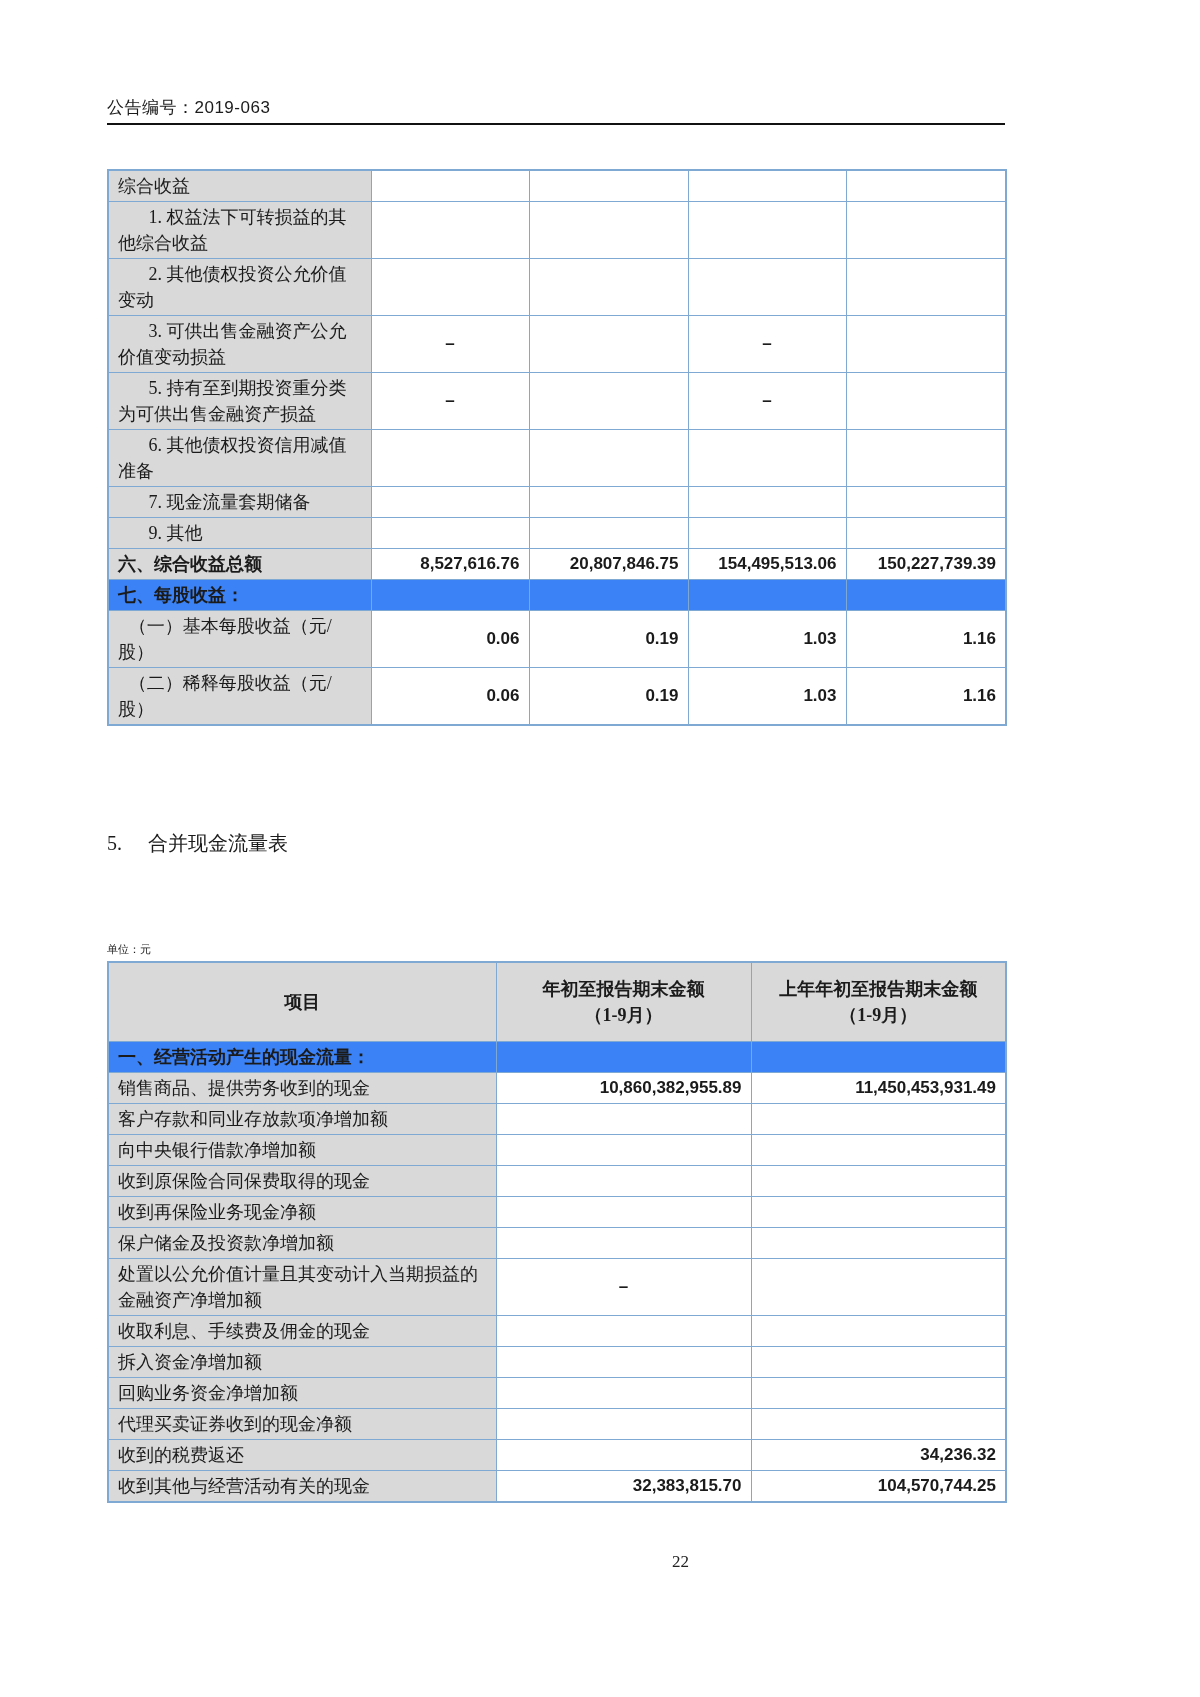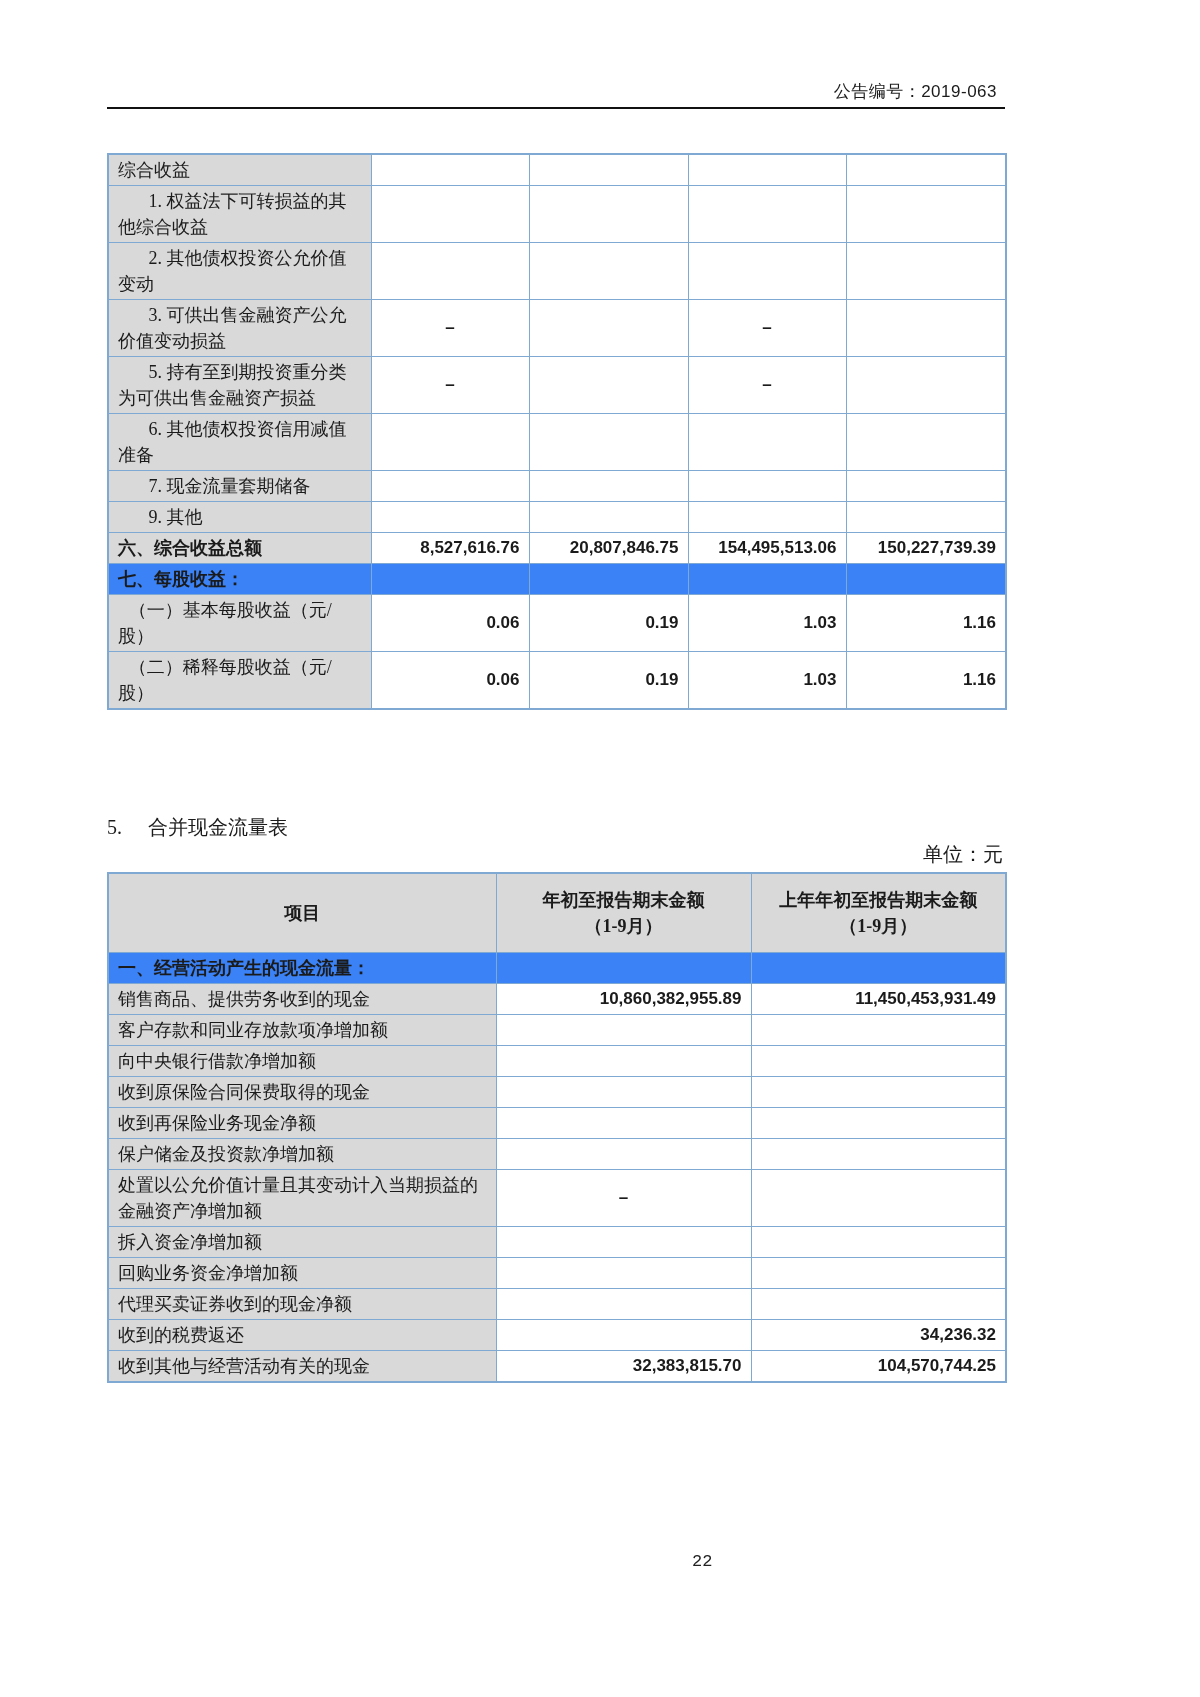--- a/index.html
+++ b/index.html
@@ -12,21 +12,22 @@
     font-family: "Liberation Serif", "DejaVu Serif", serif;
     color: #1b1b1b;
     overflow: hidden;
   }
   .content { margin-left: 107px; width: 898px; }
 
   .page-header {
     padding-top: 80px;
     padding-bottom: 4px;
     border-bottom: 2px solid #111111;
-    text-align: right;
+    text-align: left;
+    margin-top: 16px;
   }
   .header-no {
     font-size: 17px;
     letter-spacing: 0.5px;
     padding-right: 8px;
     font-family: "Liberation Sans", "DejaVu Sans", sans-serif;
   }
 
   table.doc-table {
     border-collapse: collapse;
@@ -65,41 +66,42 @@
   td.bold, th { font-weight: 700; }
 
   .section-heading {
     margin-top: 104px;
     font-size: 20px;
     font-weight: 400;
   }
   .section-heading .section-title { margin-left: 26px; }
 
   .unit-label {
+    margin-top: 85px;
     margin-bottom: 4px;
-    text-align: right;
-    font-size: 20px;
+    text-align: left;
+    font-size: 11px;
     padding-right: 2px;
   }
 
   .cashflow-table thead th {
     background: #d9d9d9;
     font-size: 18px;
     line-height: 26px;
     text-align: center;
     padding: 13px 4px;
   }
   .cashflow-table thead th .h-line { display: block; }
 
   .page-number {
     position: absolute;
-    left: 692px;
+    left: 672px;
     top: 1552px;
     font-size: 17px;
-    font-family: Liberation Mono, monospace;
+    font-family: Liberation Serif, serif;
     color: #222;
   }
 </style>
 </head>
 <body>
 
 <div class="page">
   <div class="content">
 
     <div class="page-header">
@@ -262,20 +264,25 @@
             <td class="lbl">保户储金及投资款净增加额</td>
             <td class="val"></td>
             <td class="val"></td>
           </tr>
           <tr>
             <td class="lbl">处置以公允价值计量且其变动计入当期损益的金融资产净增加额</td>
             <td class="val dash">–</td>
             <td class="val"></td>
           </tr>
           <tr>
+            <td class="lbl">收取利息、手续费及佣金的现金</td>
+            <td class="val"></td>
+            <td class="val"></td>
+          </tr>
+          <tr>
             <td class="lbl">拆入资金净增加额</td>
             <td class="val"></td>
             <td class="val"></td>
           </tr>
           <tr>
             <td class="lbl">回购业务资金净增加额</td>
             <td class="val"></td>
             <td class="val"></td>
           </tr>
           <tr>

